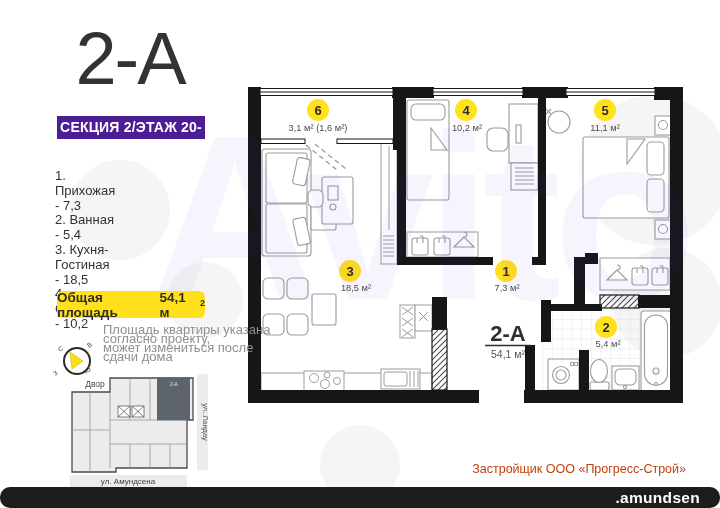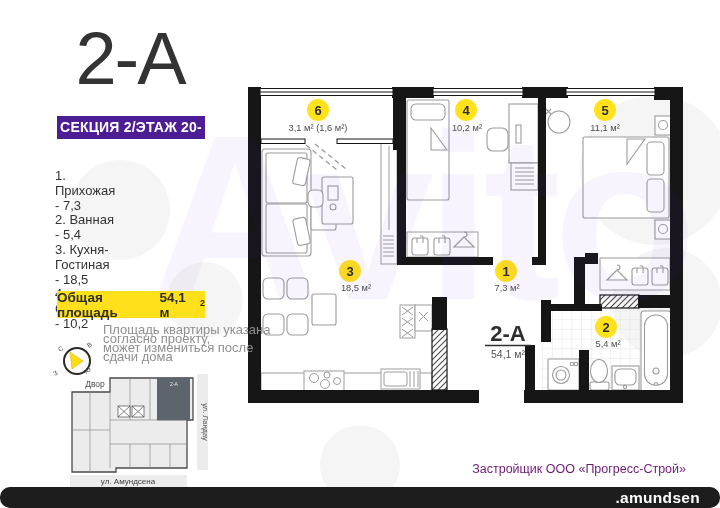--- a/index.html
+++ b/index.html
@@ -11,24 +11,24 @@
   .plan-svg{position:absolute;left:0;top:0;z-index:2;}
   .panel{position:absolute;left:0;top:0;z-index:10;}
   .title{position:absolute;left:40px;top:18px;width:180px;text-align:center;
          font-size:74px;font-weight:500;color:#333;letter-spacing:-2px;line-height:1.1;}
   .section-badge{position:absolute;left:57px;top:116px;width:148px;height:23px;background:#4c1d95;
          color:#fff;font-size:14px;font-weight:600;text-align:center;line-height:23px;letter-spacing:0.2px;}
   .room-list{position:absolute;left:55px;top:169px;font-size:13px;line-height:14.8px;
          color:#333;font-weight:500;}
   .total-box{position:absolute;left:57px;top:291px;width:148px;height:27px;background:#ffe01b;
          display:flex;align-items:center;justify-content:center;gap:5px;
-         font-size:13.5px;font-weight:bold;color:#2e2e2e;}
+         font-size:13.5px;font-weight:bold;color:#2e2e2e;border-radius:6px;}
   .total-box sup{font-size:9px;transform:translateY(-2px);}
   .disclaimer{position:absolute;left:58px;top:325px;width:170px;font-size:13px;line-height:9px;color:#8f8f8f;margin-left:45px;}
-  .developer{position:absolute;right:34px;top:462px;font-size:12.5px;color:#701a75;z-index:10;}
+  .developer{position:absolute;right:34px;top:462px;font-size:12.5px;color:#c2410c;z-index:10;}
   .brandbar{position:absolute;left:0;top:487px;width:720px;height:21px;background:#1d1d1d;z-index:10;
          color:#fff;text-align:right;font-size:15.5px;font-weight:bold;line-height:21px;
          padding-right:20px;box-sizing:border-box;letter-spacing:0.3px;border-radius:10px;}
 </style>
 </head>
 <body>
 
 <div class="canvas">
 
   <div class="bubble" style="left:580px;top:95px;width:150px;height:150px;"></div>

